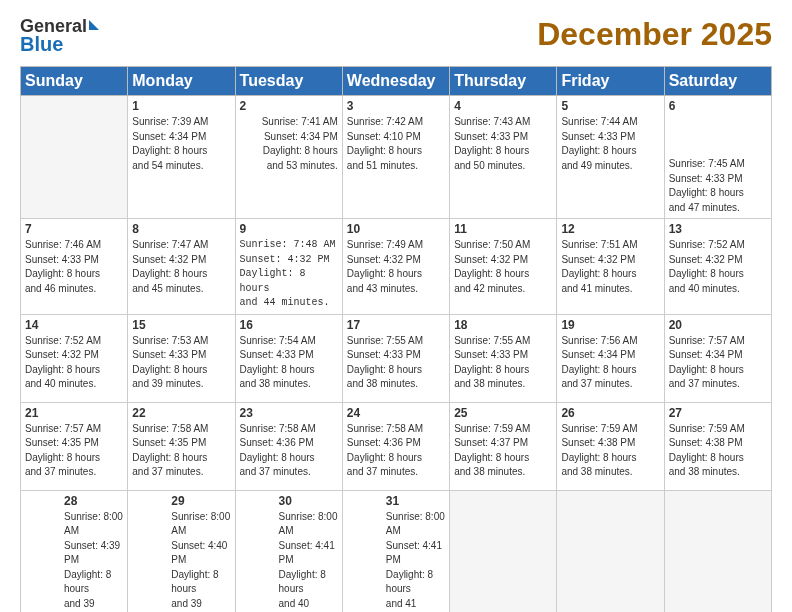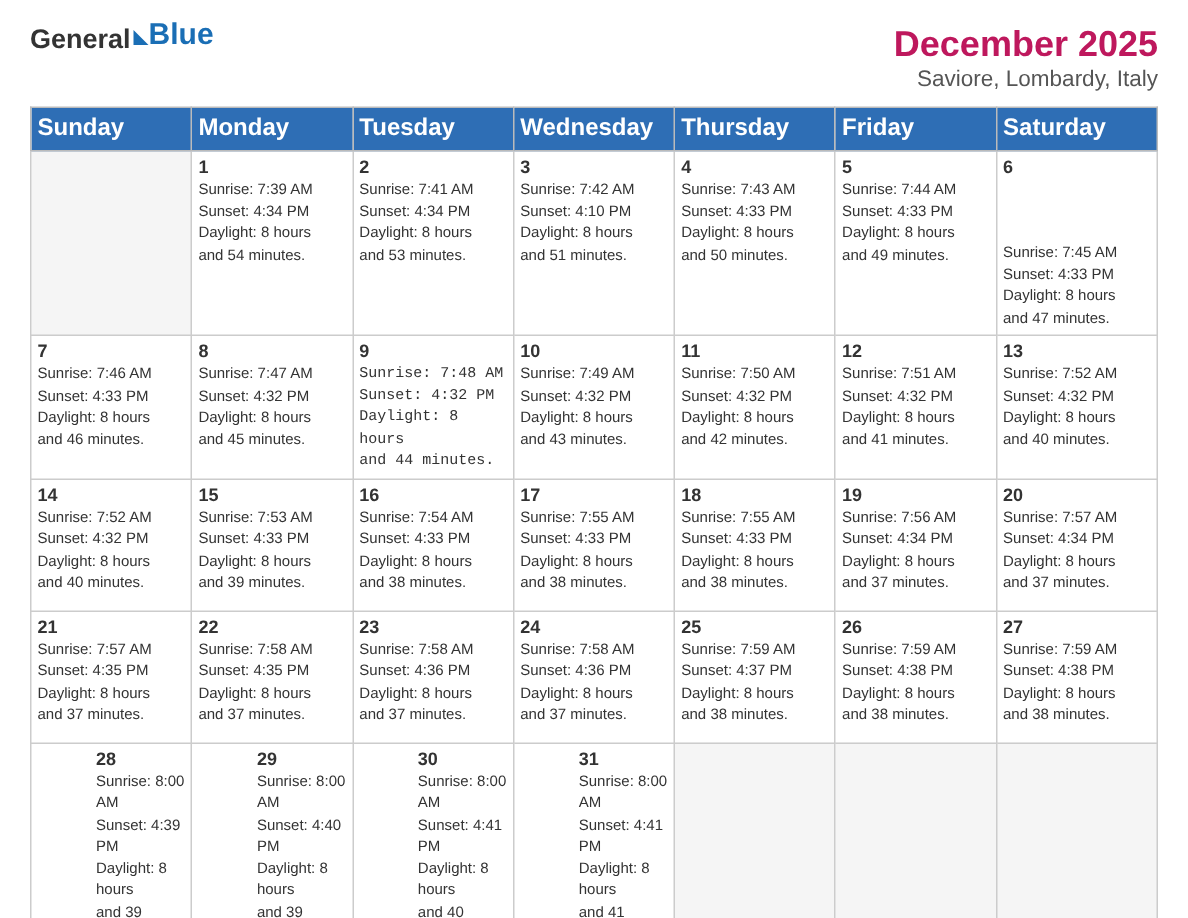--- a/index.html
+++ b/index.html
@@ -17,21 +17,21 @@
       background: #fff;
     }
     .header {
       display: flex;
       justify-content: space-between;
       align-items: flex-start;
       margin-bottom: 10px;
     }
     .logo {
       display: flex;
-      flex-direction: row;
+      flex-direction: column;
       align-items: flex-start;
     }
     .logo-top {
       display: flex;
       align-items: center;
     }
     .logo-general {
       font-size: 18px;
       font-weight: bold;
       color: #333;
@@ -48,23 +48,23 @@
     .logo-blue-text {
       font-size: 20px;
       font-weight: bold;
       color: #1a6eb5;
       margin-top: -4px;
     }
     .title-section {
       text-align: right;
     }
     .month-title {
-      font-size: 24px;
-      font-weight: bold;
-      color: #be185d;
+      font-size: 32px;
+      font-weight: bold;
+      color: #a16207;
       margin-left: 12px;
     }
     .subtitle {
       font-size: 15px;
       color: #555;
     }
     .calendar {
       width: 100%;
       border-collapse: collapse;
       font-size: 10.5px;
@@ -116,21 +116,20 @@
   <div class="header">
     <div class="logo">
       <div class="logo-top">
         <span class="logo-general">General</span>
         <div class="logo-triangle"></div>
       </div>
       <span class="logo-blue-text">Blue</span>
     </div>
     <div class="title-section">
       <div class="month-title">December 2025</div>
-      <div class="subtitle">Saviore, Lombardy, Italy</div>
     </div>
   </div>
 
   <table class="calendar">
     <thead>
       <tr>
         <th>Sunday</th>
         <th>Monday</th>
         <th>Tuesday</th>
         <th>Wednesday</th>
@@ -144,21 +143,21 @@
           <td class="empty"></td>
           <td>
             <span class="day-num">1</span>
             <div class="day-info" style="white-space: pre-line;">Sunrise: 7:39 AM
 Sunset: 4:34 PM
 Daylight: 8 hours
 and 54 minutes.</div>
           </td>
           <td>
             <span class="day-num">2</span>
-            <div class="day-info" style="white-space: pre-line;">Sunrise: 7:41 AM
+            <div class="day-info" style="white-space: pre-line; text-align: right;">Sunrise: 7:41 AM
 Sunset: 4:34 PM
 Daylight: 8 hours
 and 53 minutes.</div>
           </td>
           <td>
             <span class="day-num">3</span>
             <div class="day-info" style="white-space: pre-line;">Sunrise: 7:42 AM
 Sunset: 4:10 PM
 Daylight: 8 hours
 and 51 minutes.</div>

